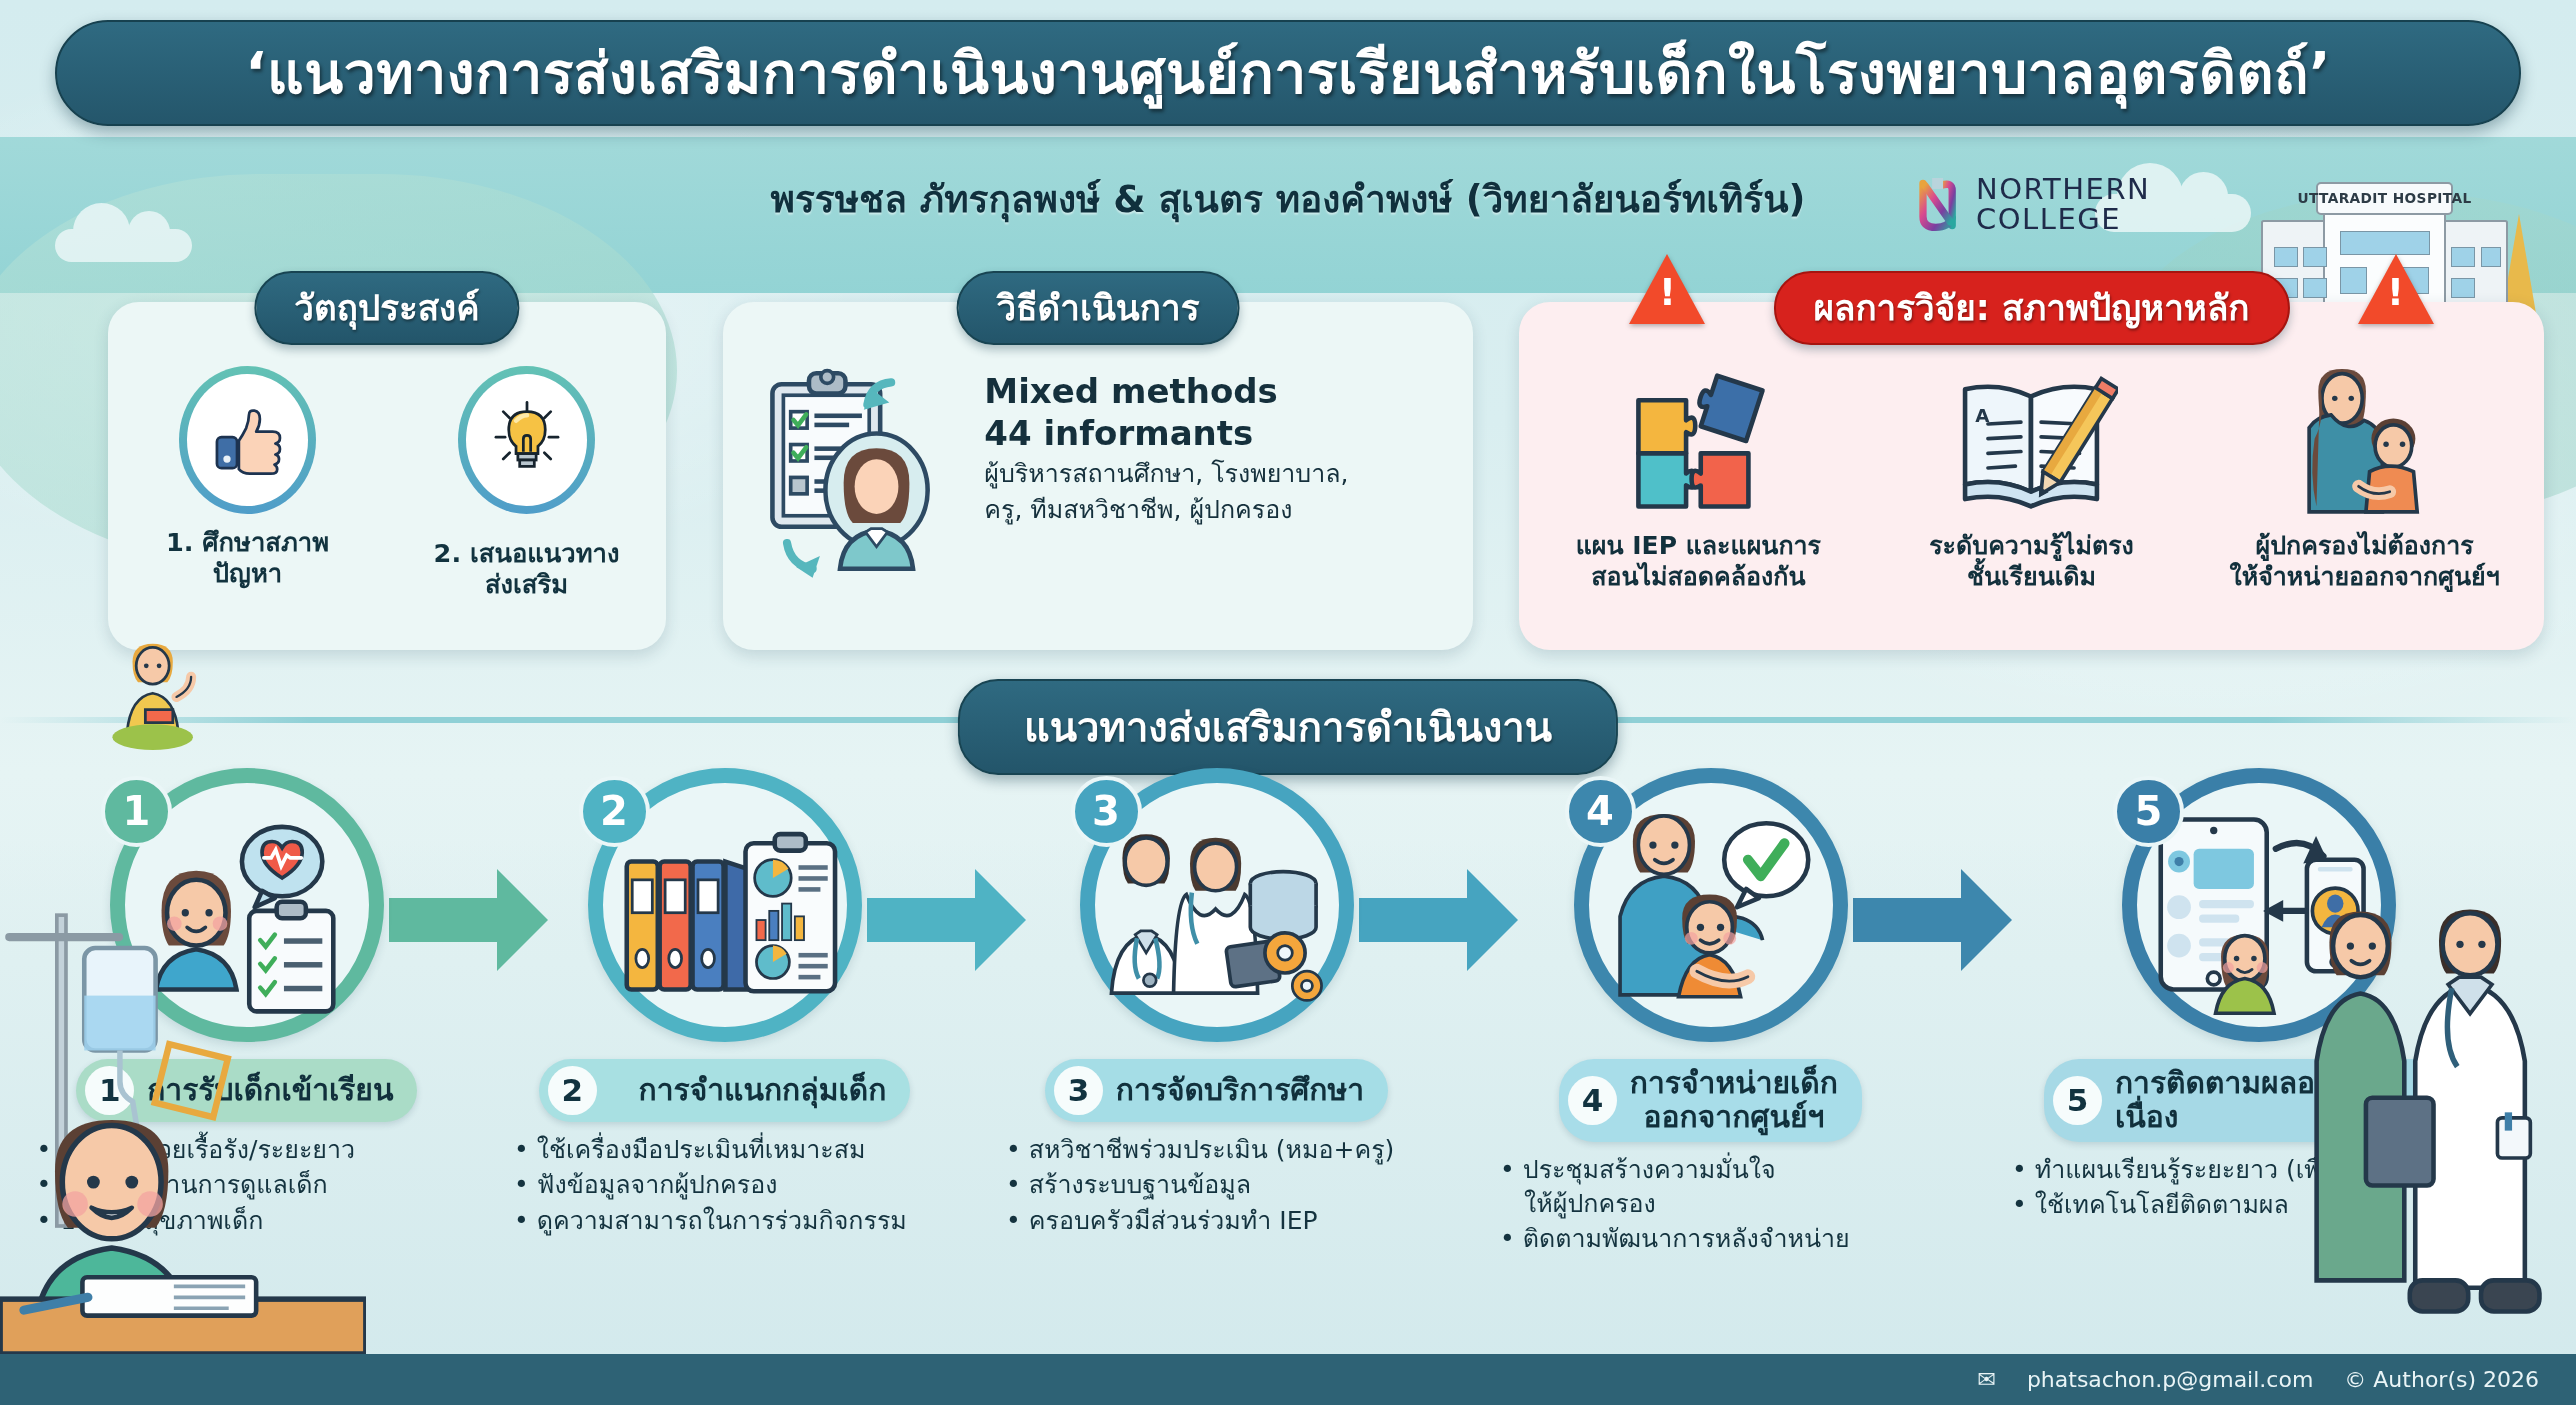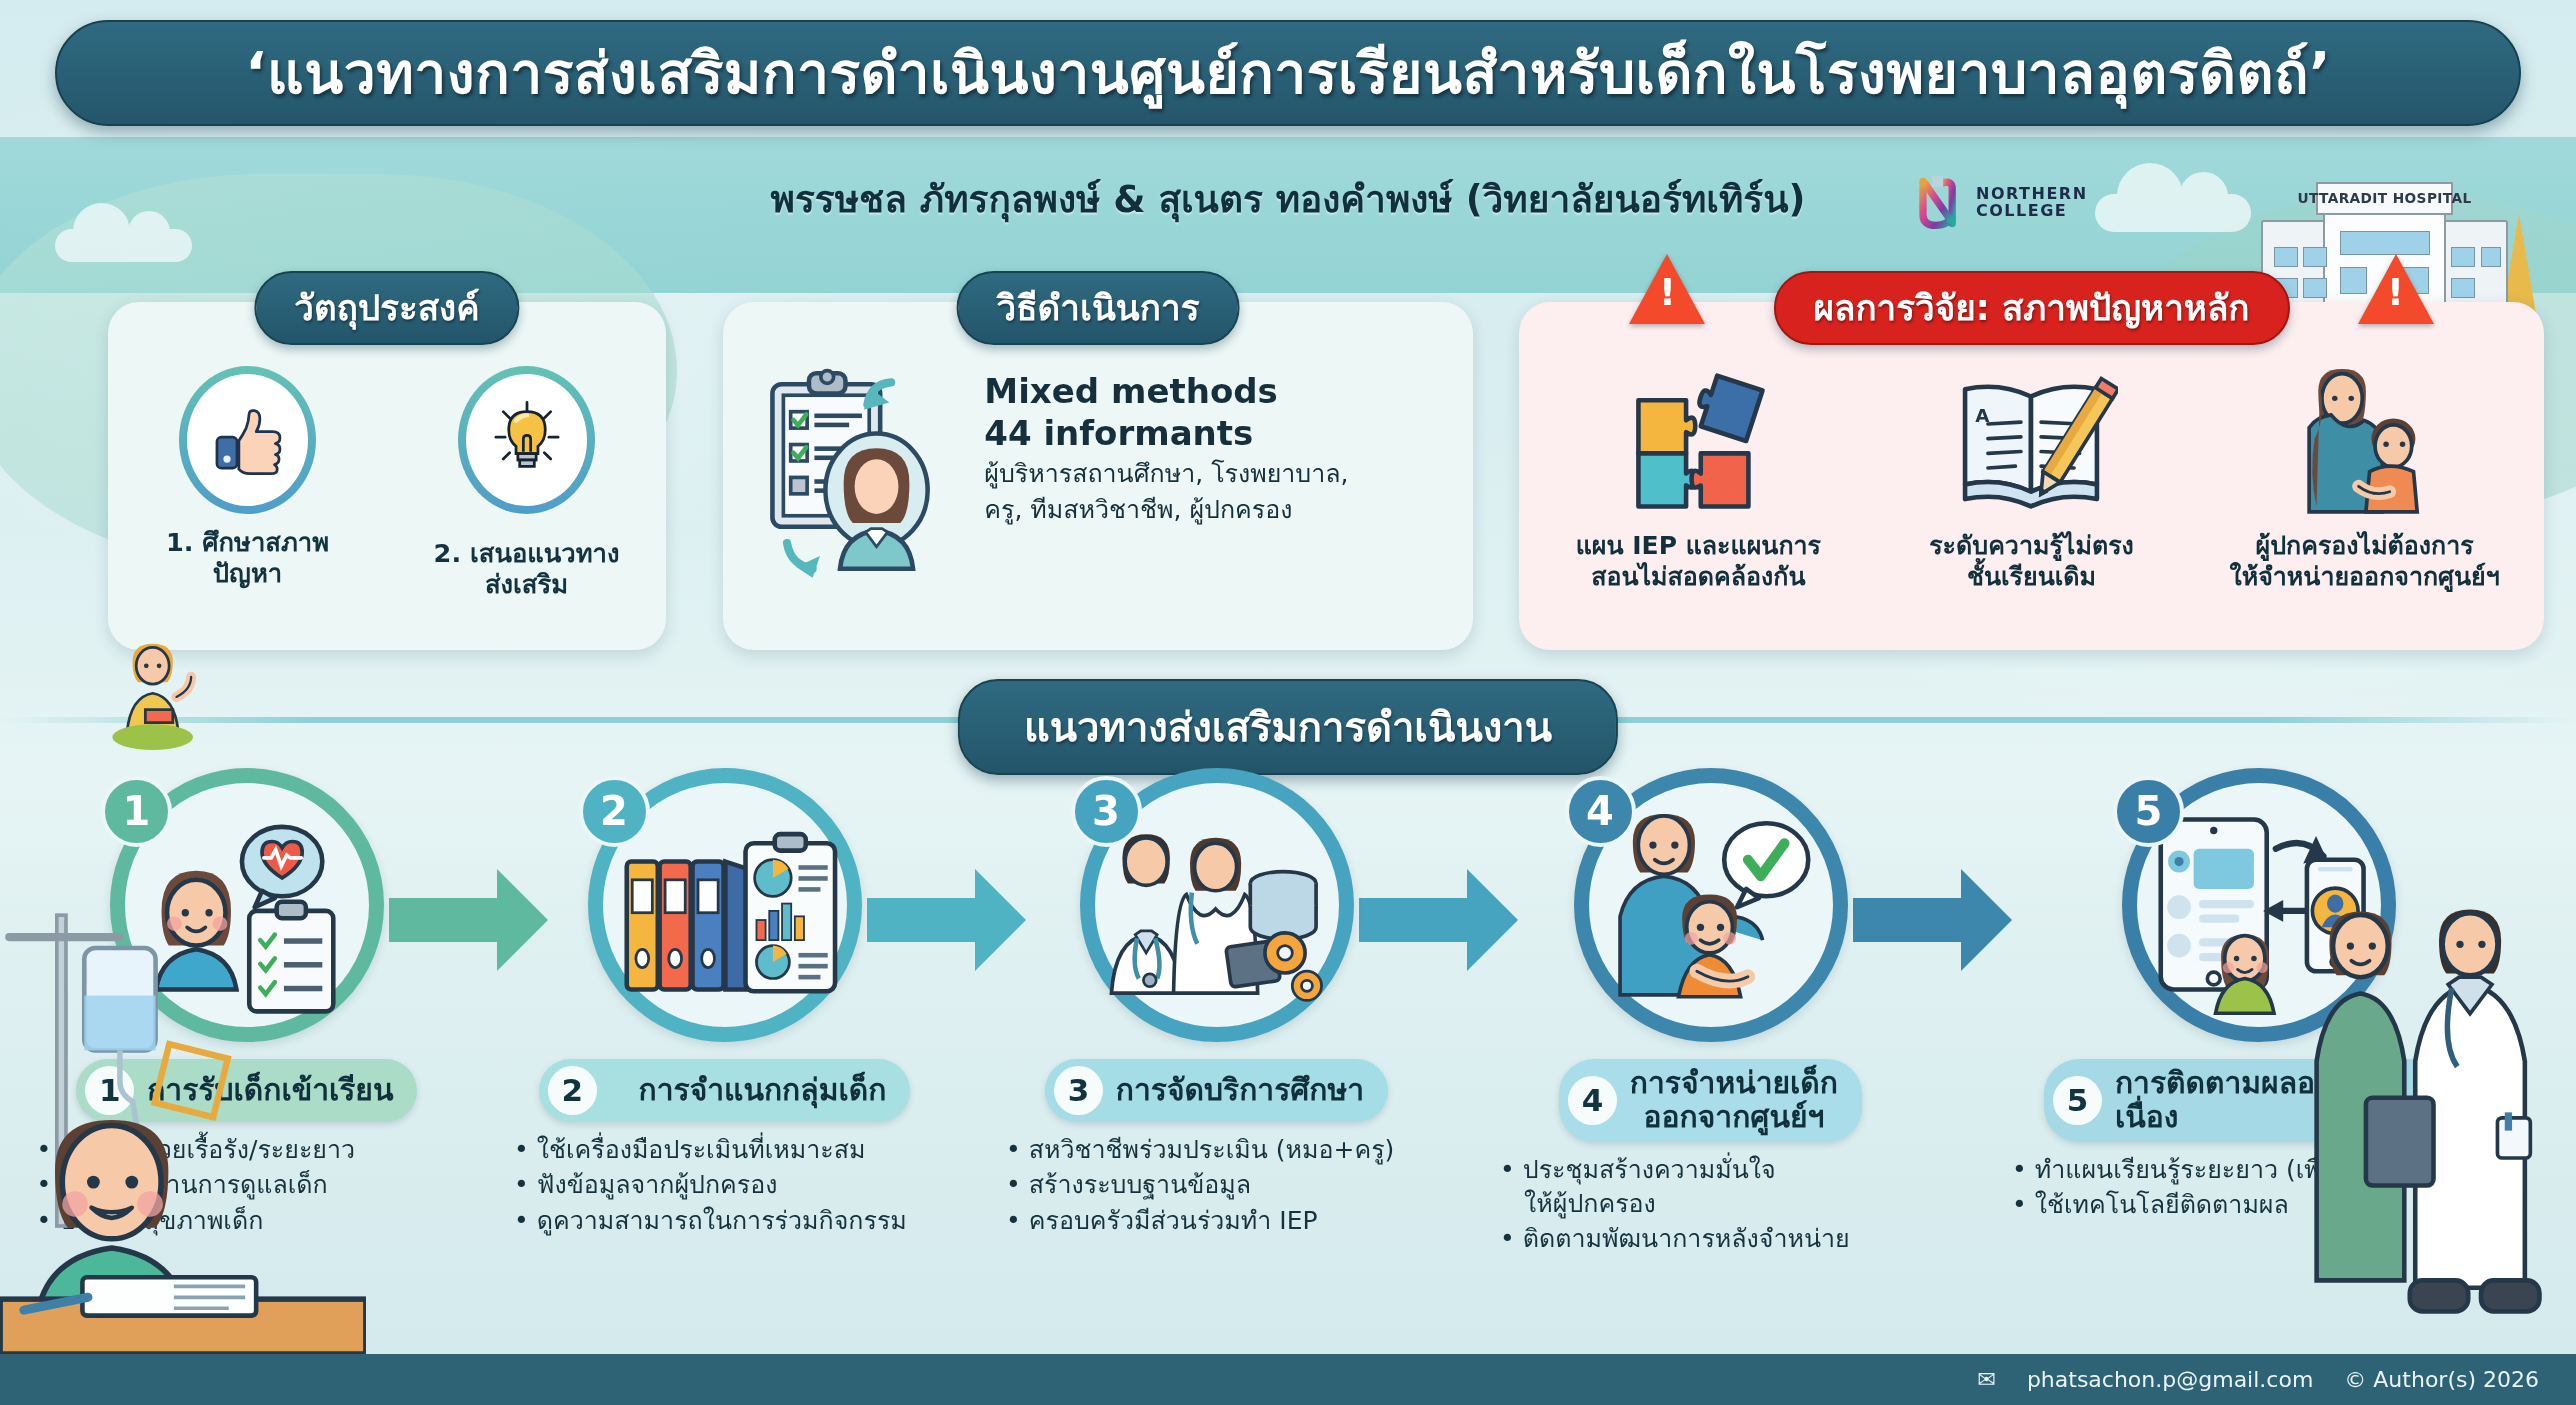--- a/index.html
+++ b/index.html
@@ -54,27 +54,27 @@
   }
   .authors{
     position:absolute; left:0; right:0; top:170px; height:57px;
     display:flex; align-items:center; justify-content:center;
   }
   .authors-text{font-size:37px;font-weight:bold;color:#10303d;text-shadow:0 1.8px 1.8px rgba(255,255,255,.5);}
 
   
   .logo-northern{position:absolute;left:1912px;top:174px;display:flex;align-items:center;gap:11px;}
   .logo-mark{width:53px;height:57px;position:relative;}
-  .logo-txt{line-height:1.05;color:#1f2b4a;font-weight:bold;font-size:16px;letter-spacing:1.5px;}
+  .logo-txt{line-height:1.05;color:#1f2b4a;font-weight:normal;font-size:29px;letter-spacing:1.5px;}
   .hospital{
     position:absolute;left:2252px;top:176px;width:274px;height:156px;
   }
   .hosp-body{position:absolute;left:9.1px;top:44px;width:247px;height:112px;background:#eef3f6;border:2.7px solid #8d9aa4;border-radius:2.7px;}
   .hosp-center{position:absolute;left:71px;top:27.4px;width:123px;height:128px;background:#fbfdfe;border:2.7px solid #8d9aa4;}
-  .hosp-sign{position:absolute;left:64px;top:5.5px;width:137px;height:33px;background:#f7fafc;border:2.7px solid #8d9aa4;border-radius:0;display:flex;align-items:center;justify-content:center;}
+  .hosp-sign{position:absolute;left:64px;top:5.5px;width:137px;height:33px;background:#f7fafc;border:2.7px solid #8d9aa4;border-radius:5px;display:flex;align-items:center;justify-content:center;}
   .hosp-sign span{font-size:13.7px;font-weight:bold;color:#2d3b46;letter-spacing:0.4px;white-space:nowrap;}
   .win{position:absolute;background:#9fd2e8;border:1.8px solid #7a96a6;}
   .pagoda{position:absolute;left:247px;top:38px;width:0;height:0;border-left:20px solid transparent;border-right:20px solid transparent;border-bottom:117px solid #e8b94b;}
 
   
   .card{
     position:absolute;background:#ecf7f6;border-radius:31px;
     box-shadow:0 5.5px 14.6px rgba(30,70,85,.16);
     padding-left:16px;
   }

